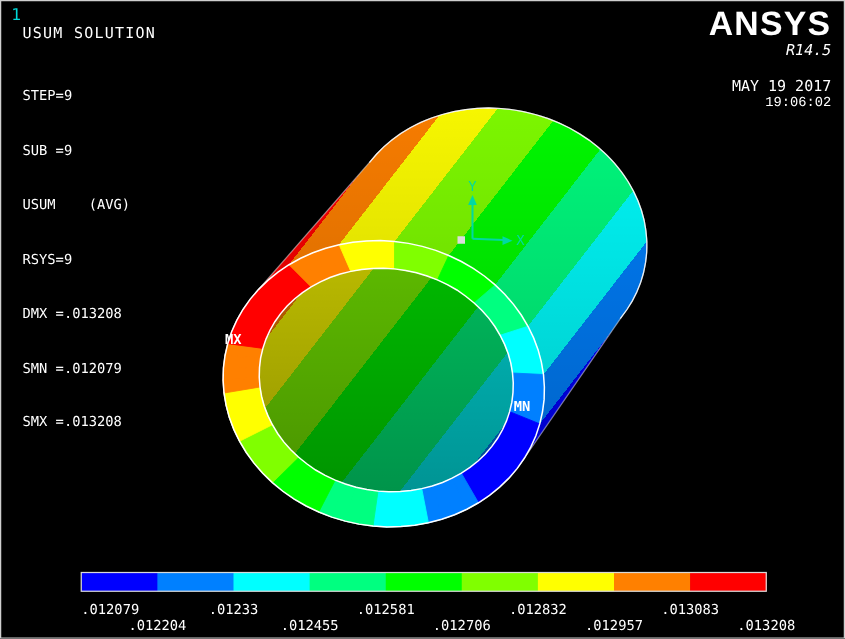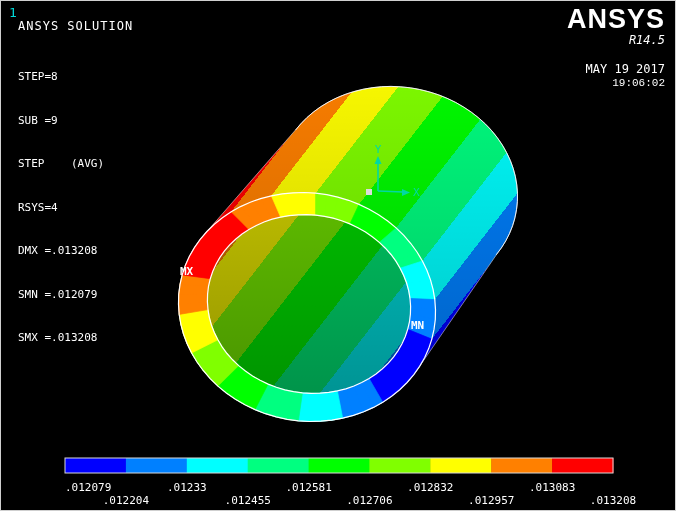--- a/index.html
+++ b/index.html
@@ -183,27 +183,27 @@
         <text x="307.6" y="490" text-anchor="middle" font-family="DejaVu Sans Mono,monospace" font-size="11" fill="#ffffff">.012581</text>
         <text x="368.4" y="503" text-anchor="middle" font-family="DejaVu Sans Mono,monospace" font-size="11" fill="#ffffff">.012706</text>
         <text x="429.3" y="490" text-anchor="middle" font-family="DejaVu Sans Mono,monospace" font-size="11" fill="#ffffff">.012832</text>
         <text x="490.2" y="503" text-anchor="middle" font-family="DejaVu Sans Mono,monospace" font-size="11" fill="#ffffff">.012957</text>
         <text x="551.1" y="490" text-anchor="middle" font-family="DejaVu Sans Mono,monospace" font-size="11" fill="#ffffff">.013083</text>
         <text x="612.0" y="503" text-anchor="middle" font-family="DejaVu Sans Mono,monospace" font-size="11" fill="#ffffff">.013208</text>
       </g>
     </svg>
 
   <div class="plot-number">1</div>
-  <div class="title">ANSYS SOLUTION</div>
+  <div class="title">USUM SOLUTION</div>
 
   <div class="info">
-    <div>STEP=8</div>
+    <div>STEP=9</div>
     <div>SUB =9</div>
-    <div>STEP    (AVG)</div>
-    <div>RSYS=4</div>
+    <div>USUM    (AVG)</div>
+    <div>RSYS=9</div>
     <div>DMX =.013208</div>
     <div>SMN =.012079</div>
     <div>SMX =.013208</div>
   </div>
 
   <div class="brand">
     <div class="logo">ANSYS</div>
     <div class="version">R14.5</div>
     <div class="date">MAY 19 2017</div>
     <div class="time">19:06:02</div>

